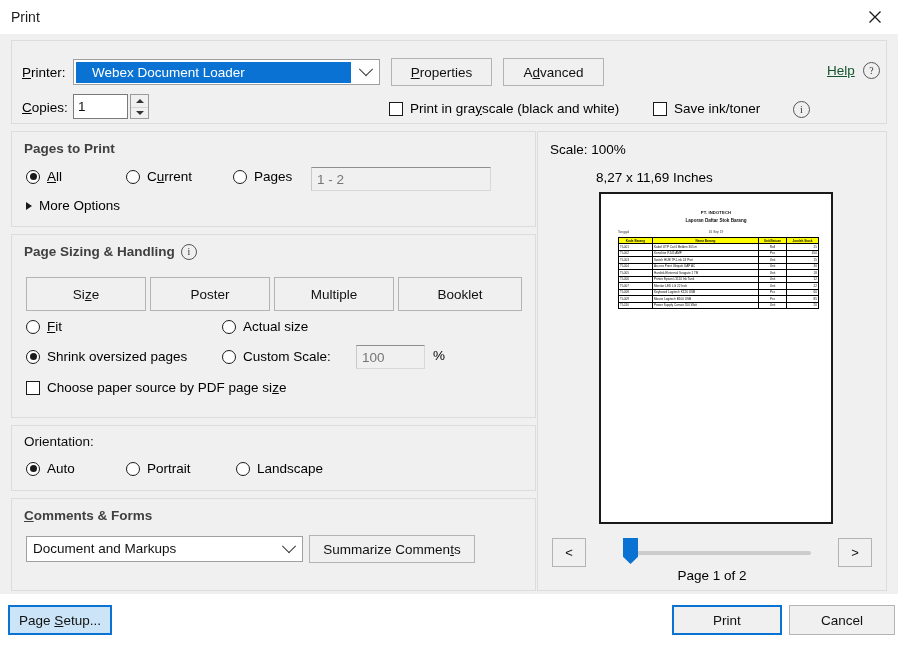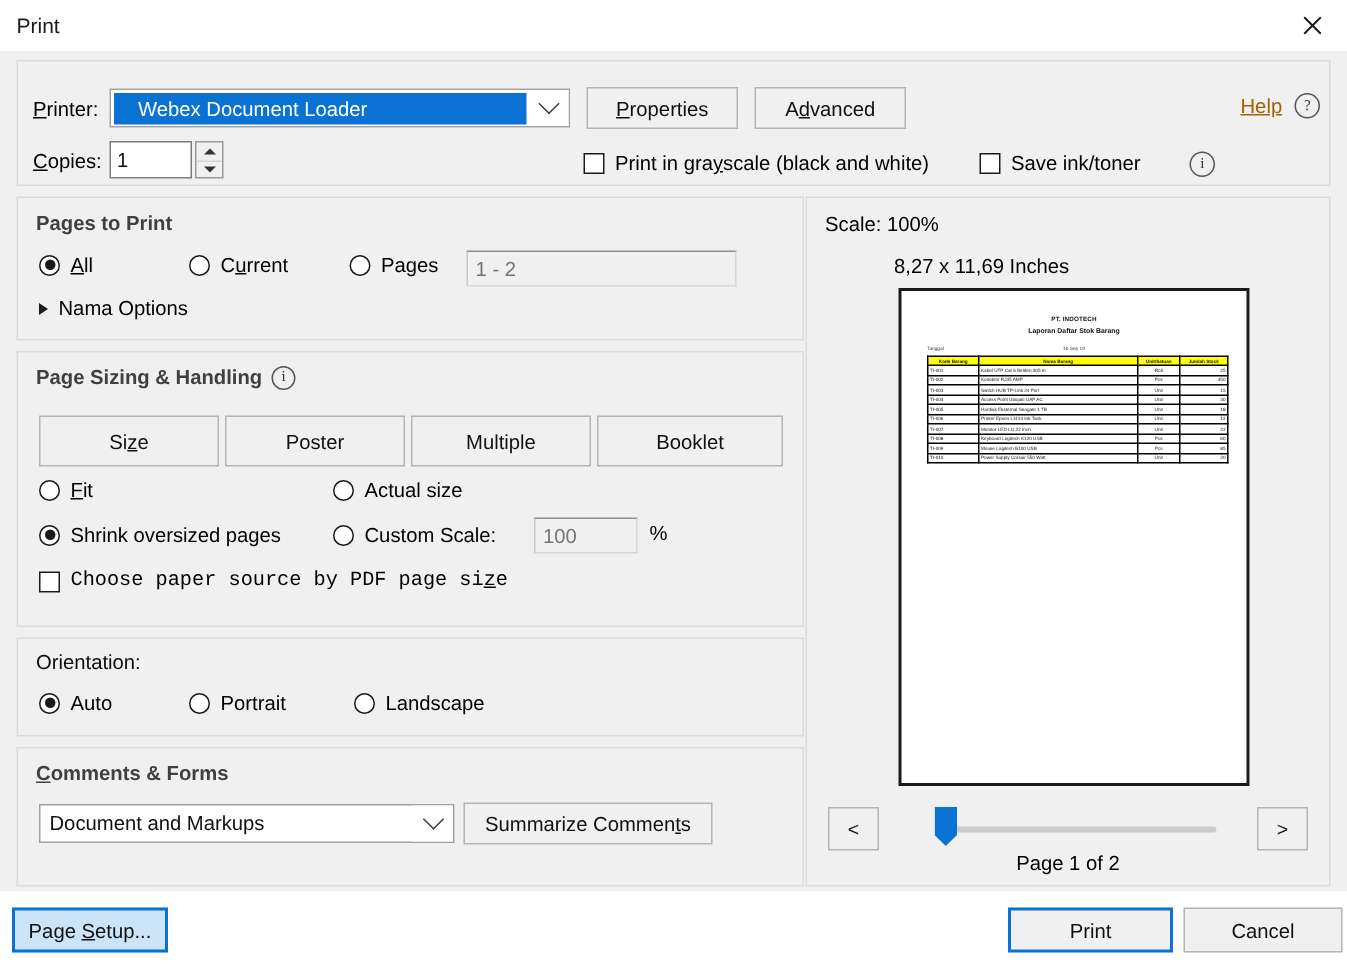--- a/index.html
+++ b/index.html
@@ -122,21 +122,21 @@
     position: absolute;
     padding: 0;
   }
   .btn-properties { left: 379px; top: 17px; width: 101px; height: 28px; }
   .btn-advanced   { left: 491px; top: 17px; width: 101px; height: 28px; }
 
   .help-link {
     position: absolute;
     left: 815px; top: 22px;
     font-size: 13.5px;
-    color: #a16207;
+    color: #14532d;
     text-decoration: underline;
     cursor: pointer;
   }
   .help-icon {
     position: absolute;
     left: 851px; top: 21px;
     width: 17px; height: 17px;
     cursor: pointer;
   }
   .circle-icon {
@@ -587,21 +587,21 @@
     </div>
     <div class="rdrow" style="left:221px; top:37px;">
       <span class="rdo"></span>
       <span>Pa<span class="u">g</span>es</span>
     </div>
 
     <input class="pages-input" type="text" placeholder="1 - 2" style="">
 
     <div class="more-options">
       <span class="tri-right"></span>
-      <span>Nama Options</span>
+      <span>More Options</span>
     </div>
   </div>
 
   <div class="panel panel-sizing">
     <div class="grp-title" style="left:12px; top:9px;text-align:center;">Page Sizing &amp; Handling</div>
     <div style="position:absolute; left:169px; top:9px; width:16px; height:16px;">
       <div class="circle-icon">i</div>
     </div>
 
     <button class="btn sz-btn sz2">
@@ -630,21 +630,21 @@
       <span>Shrink oversized pages</span>
     </div>
     <div class="rdrow" style="left:210px; top:114px;">
       <span class="rdo"></span>
       <span>Custom Scale:</span>
     </div>
 
     <input class="scale-input" type="text" placeholder="100" style="">
     <div class="pct-sign">%</div>
 
-    <div class="cbrow" style="left:14px; top:145px;font-family:Liberation Mono, monospace;">
+    <div class="cbrow" style="left:14px; top:145px;">
       <span class="cbox"></span>
       <span>Choose paper source by PDF page si<span class="u">z</span>e</span>
     </div>
   </div>
 
   <div class="panel panel-orient">
     <div class="plain-title" style="left:12px; top:8px;">Orientation:</div>
 
     <div class="rdrow" style="left:14px; top:35px;">
       <span class="rdo checked"></span>

